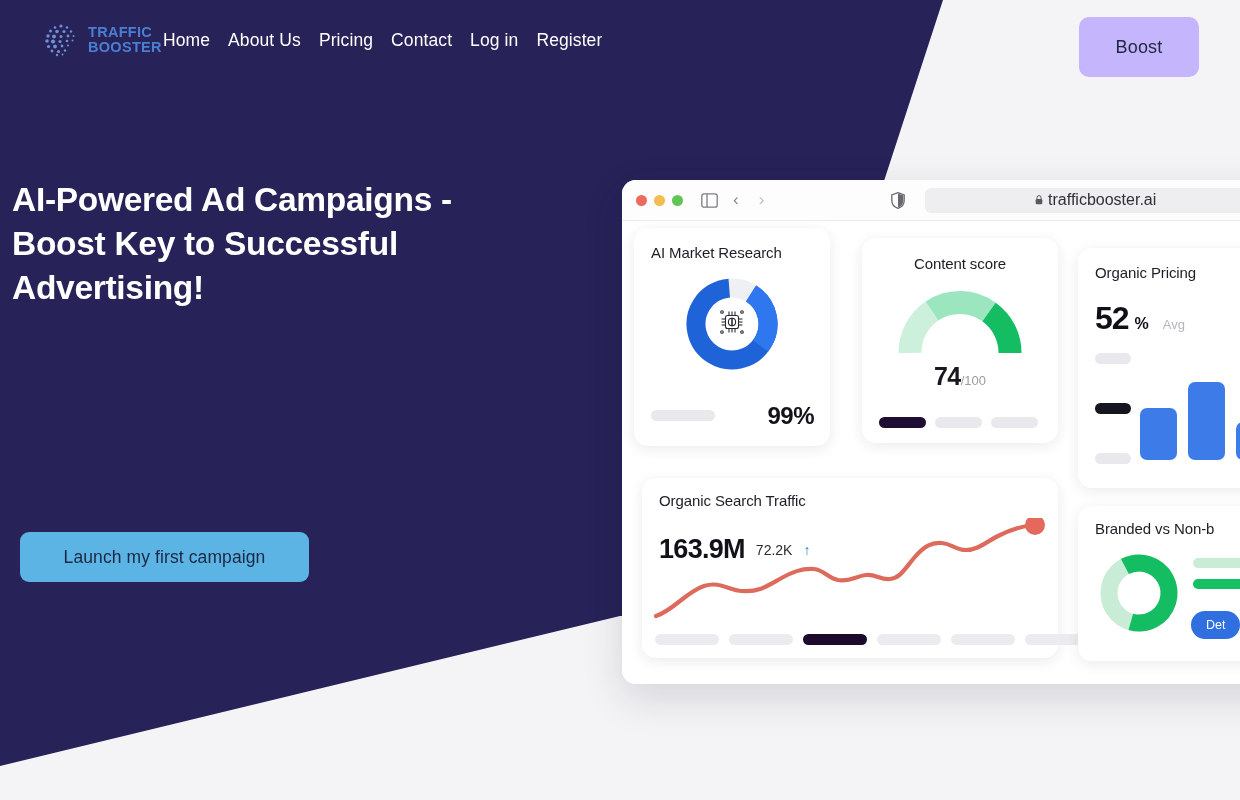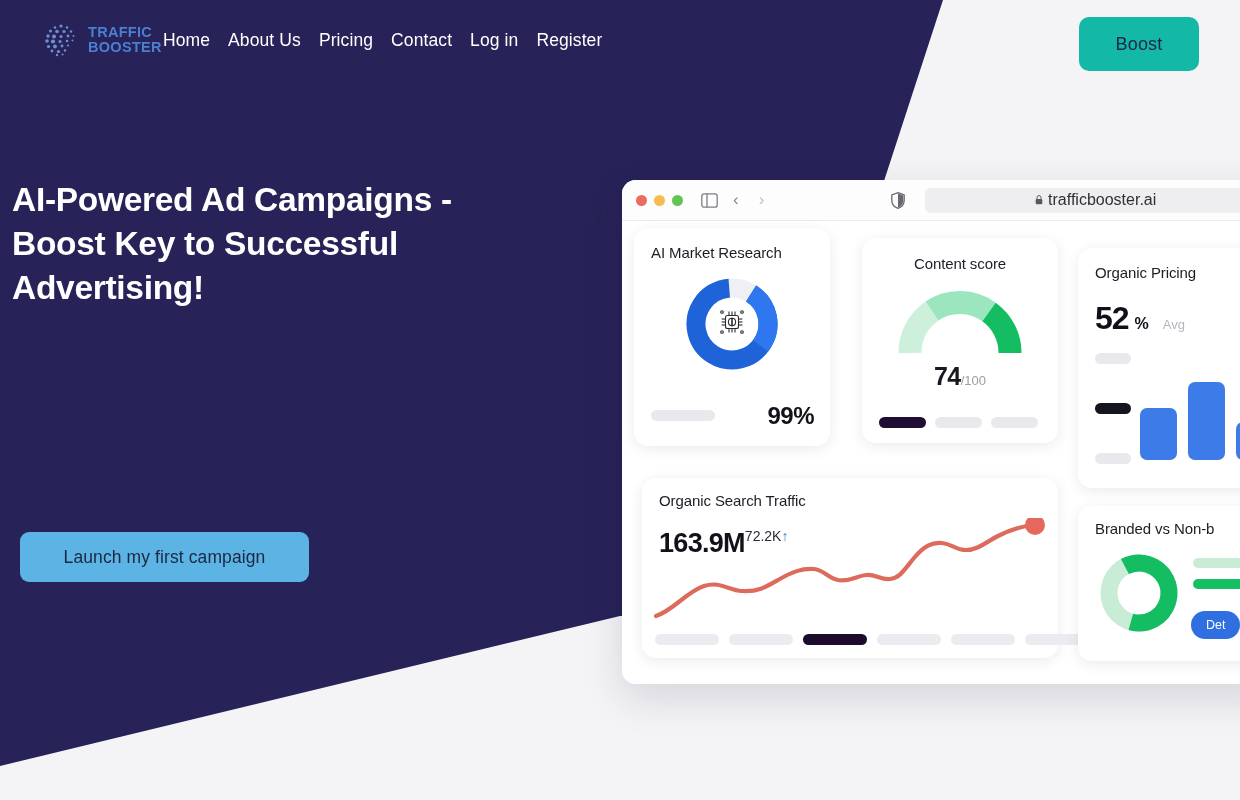--- a/index.html
+++ b/index.html
@@ -67,23 +67,23 @@
     text-decoration: none;
     letter-spacing: 0.1px;
     white-space: nowrap;
   }
 
   .boost-btn {
     position: absolute;
     right: 41px;
     top: 17px;
     width: 120px;
-    height: 54px;
+    height: 60px;
     border-radius: 10px;
-    background: #14b8a6;
+    background: #c4b5fd;
     border: none;
     color: #1c2744;
     font-size: 18px;
     font-family: "Liberation Sans", sans-serif;
     cursor: pointer;
     letter-spacing: 0.2px;
   }
 
   
   .hero {
@@ -233,21 +233,21 @@
   .stat-row .avg { font-size: 13px; color: #b6b6be; margin-left: 8px; }
   #op-sk1 { position: absolute; left: 17px; top: 105px; width: 36px; height: 11px; }
   #op-sk2 { position: absolute; left: 17px; top: 205px; width: 36px; height: 11px; }
   .dark-dash { position: absolute; left: 17px; top: 155px; width: 36px; height: 11px; border-radius: 20px; background: #151520; }
   .bars { position: absolute; left: 62px; bottom: 28px; display: flex; align-items: flex-end; gap: 11px; }
   .bar { width: 37px; border-radius: 7px; background: #3d7ce8; }
 
   
   #card-traffic { left: 642px; top: 478px; width: 416px; height: 180px; z-index: 4; }
   #card-traffic .card-title { position: absolute; left: 17px; top: 14px; }
-  .traffic-stat { position: absolute; left: 17px; top: 50px; display: flex; }
+  .traffic-stat { position: absolute; left: 17px; top: 56px; display: flex; align-items: center; gap: 11px; }
   .traffic-stat .v { font-size: 27px; font-weight: bold; color: #111119; letter-spacing: -0.7px; }
   .traffic-stat .sub { font-size: 14px; color: #2b2b36; }
   .traffic-stat .arrow { font-size: 14px; color: #2f7fc9; }
   .line-svg { position: absolute; left: 0; top: 40px; width: 416px; height: 110px; }
   .pills6 { position: absolute; left: 13px; bottom: 13px; display: flex; gap: 10px; }
   .p6 { width: 64px; height: 11px; border-radius: 20px; background: #ececf0; }
   .p6.on { background: #1d0b2e; }
 
   
   #card-brand { left: 1078px; top: 506px; width: 196px; height: 155px; z-index: 4; }

